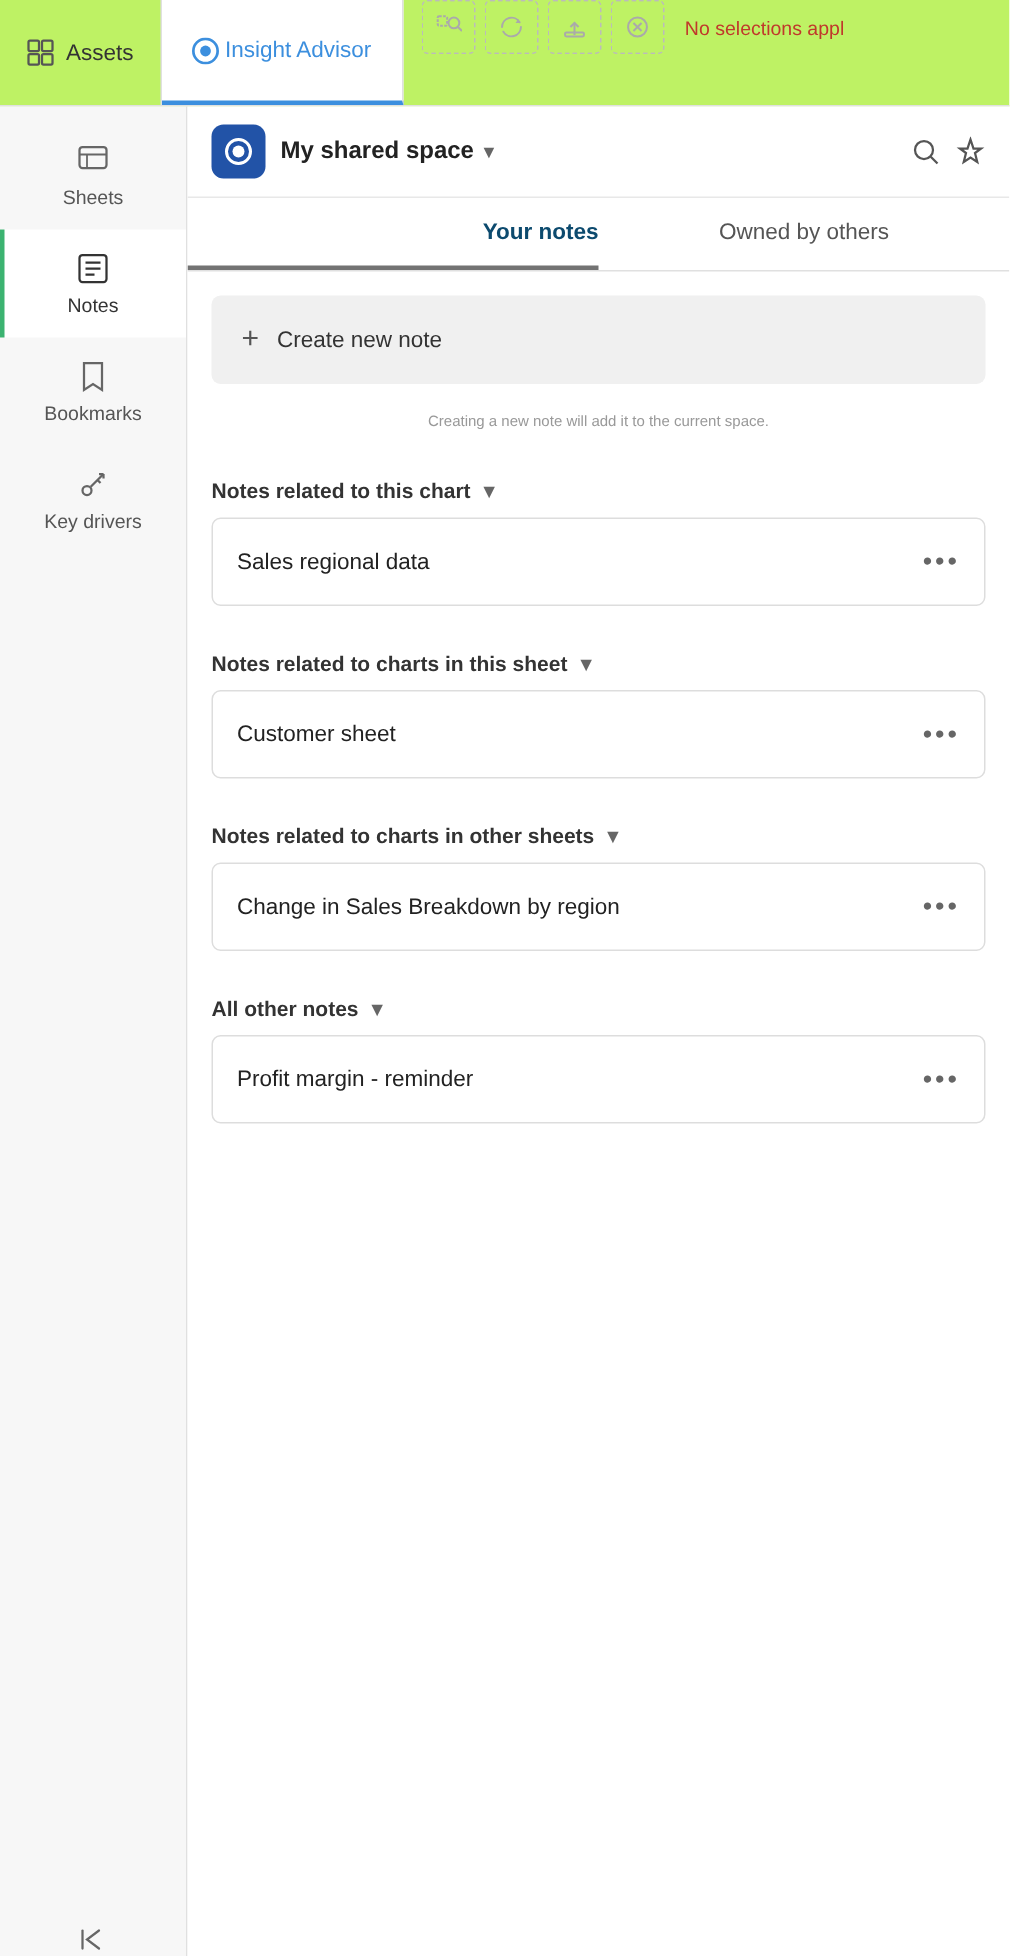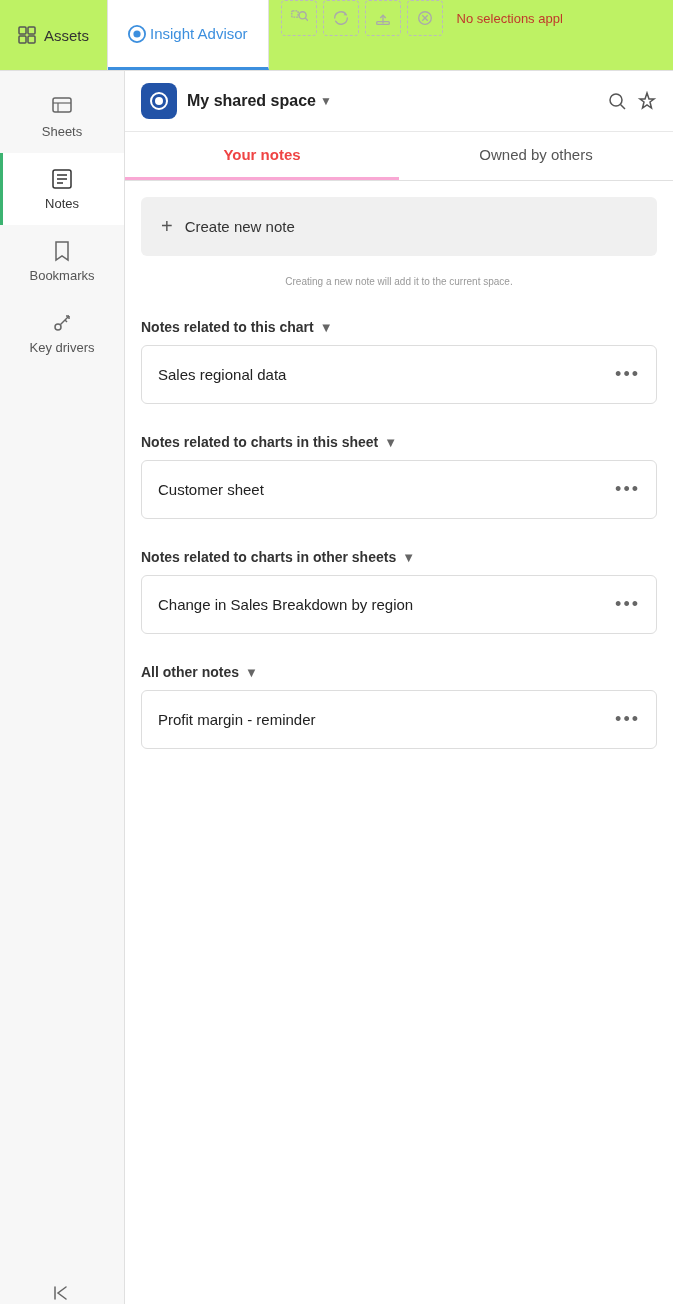--- a/index.html
+++ b/index.html
@@ -171,23 +171,24 @@
     .tab {
       flex: 1;
       text-align: center;
       padding: 14px 0;
       font-size: 15px;
       cursor: pointer;
       color: #555;
       font-weight: 500;
     }
     .tab.active {
-      color: #ef4444;
+      color: #0c4a6e;
       font-weight: 700;
-      border-bottom: 3px solid #f9a8d4;
+      border-bottom: 3px solid #737373;
+      text-align: right;
     }
 
     
     .create-note-btn {
       display: flex;
       align-items: center;
       gap: 12px;
       margin: 16px;
       padding: 18px 20px;
       background: #f0f0f0;

